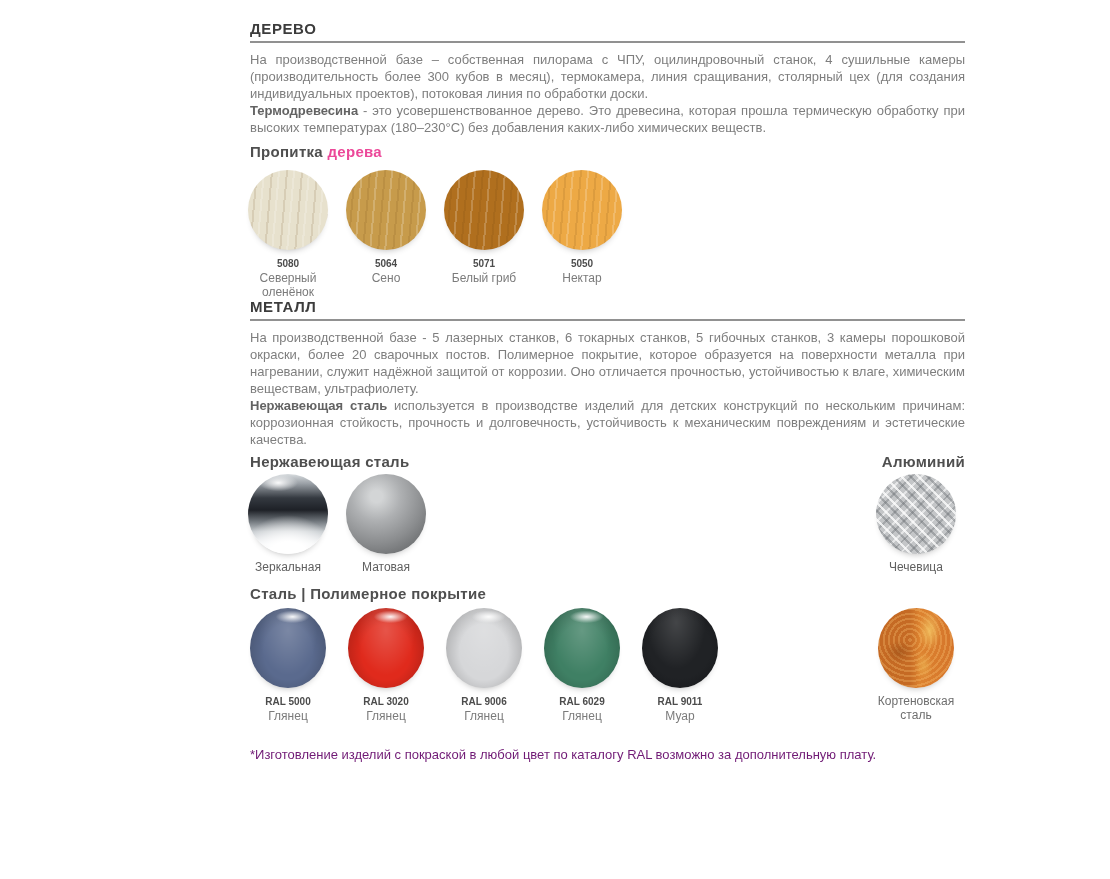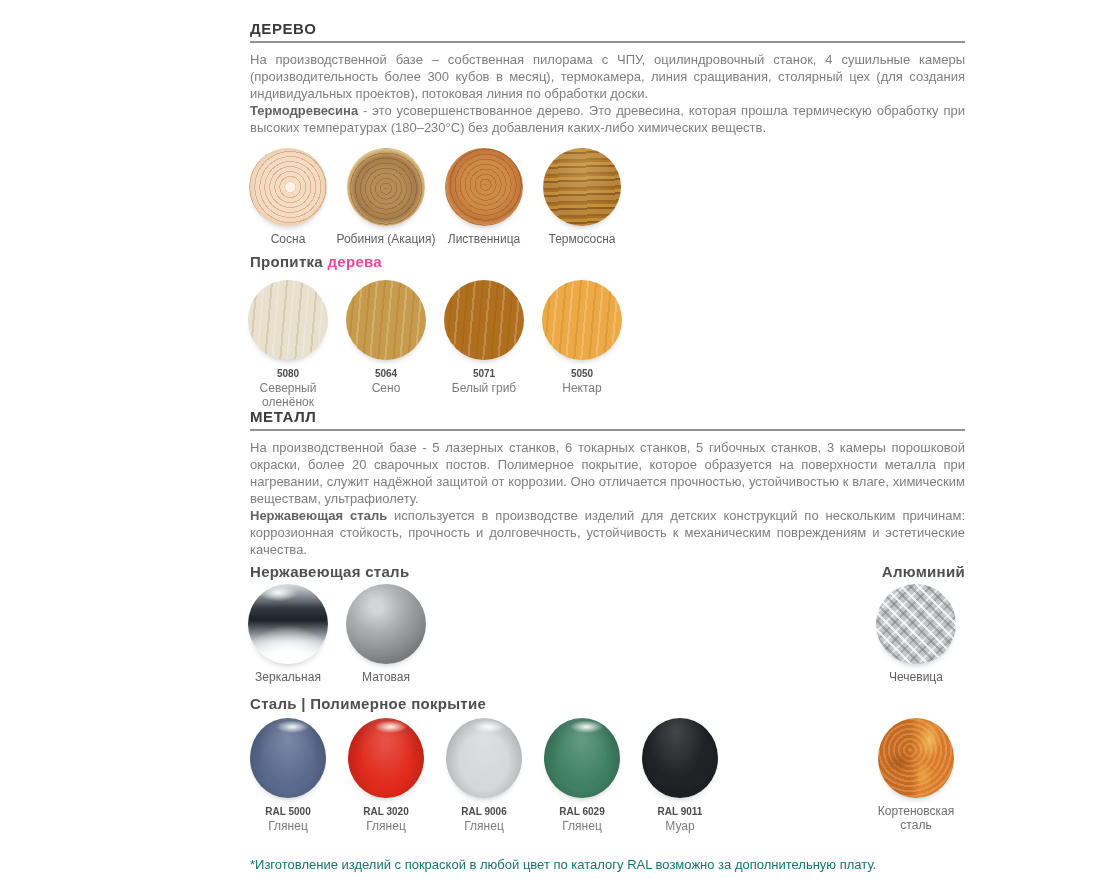--- a/index.html
+++ b/index.html
@@ -77,21 +77,21 @@
     radial-gradient(ellipse at 45% 18%, rgba(255,255,255,.16), rgba(255,255,255,0) 50%),
     radial-gradient(circle at 50% 50%, var(--c,#222) 0 55%, #141518 100%);}
   .corten{background:
     radial-gradient(ellipse 16px 28px at 68% 28%, rgba(243,196,99,.85), rgba(243,196,99,0) 70%),
     radial-gradient(ellipse 13px 20px at 60% 72%, rgba(235,176,80,.70), rgba(235,176,80,0) 70%),
     radial-gradient(ellipse 20px 16px at 28% 55%, rgba(150,75,22,.55), rgba(150,75,22,0) 72%),
     repeating-radial-gradient(circle at 42% 40%, rgba(255,205,125,.28) 0 2px, rgba(255,205,125,0) 2px 5px),
     linear-gradient(90deg, #c56a24 0 42%, #dd8330 55%, var(--c,#d4742a) 100%);}
 
   .titles-row{display:flex;justify-content:space-between;align-items:baseline;}
-  .footnote{margin:24px 0 0 0;font-size:13px;line-height:15px;color:#0f766e;}
+  .footnote{margin:24px 0 0 0;font-size:13px;line-height:15px;color:#701a75;}
 
   .mt-species{margin-top:12px;}
   .mt-subhead-imp{margin-top:8px;}
   .mt-imp-row{margin-top:10px;}
   .mt-metal{margin-top:6px;}
   .mt-titles{margin-top:6px;}
   .mt-stain-row{margin-top:4px;}
   .mt-powder-title{margin-top:12px;}
   .mt-powder-row{margin-top:6px;}
 </style>
@@ -100,38 +100,20 @@
 
 <div class="page">
   <div class="content">
 
     <section>
       <h1 class="sec">ДЕРЕВО</h1>
       <div class="rule"></div>
       <p class="body">На производственной базе – собственная пилорама с ЧПУ, оцилиндровочный станок, 4 сушильные камеры (производительность более 300 кубов в месяц), термокамера, линия сращивания, столярный цех (для создания индивидуальных проектов), потоковая линия по обработки доски.</p>
       <p class="body"><strong>Термодревесина</strong><span> - это усовершенствованное дерево. Это древесина, которая прошла термическую обработку при высоких температурах (180–230°С) без добавления каких-либо химических веществ.</span></p>
 
-      <div class="row mt-species">
-        <div class="cell">
-          <div class="disc d78 pine" style="--c: #ecd0b4;"></div>
-          <div class="cap">Сосна</div>
-        </div>
-        <div class="cell">
-          <div class="disc d78 robinia" style="--c: #b58a58;"></div>
-          <div class="cap">Робиния (Акация)</div>
-        </div>
-        <div class="cell">
-          <div class="disc d78 larch" style="--c: #c57c3c;"></div>
-          <div class="cap">Лиственница</div>
-        </div>
-        <div class="cell">
-          <div class="disc d78 thermopine" style="--c: #b07d3a;"></div>
-          <div class="cap">Термососна</div>
-        </div>
-      </div>
 
       <h2 class="subhead mt-subhead-imp"><span>Пропитка</span><span class="light"> дерева</span></h2>
 
       <div class="row mt-imp-row">
         <div class="cell">
           <div class="disc d80 flatwood" style="--c: #e7e1cd;"></div>
           <div class="code">5080</div>
           <div class="finish">Северный оленёнок</div>
         </div>
         <div class="cell">

